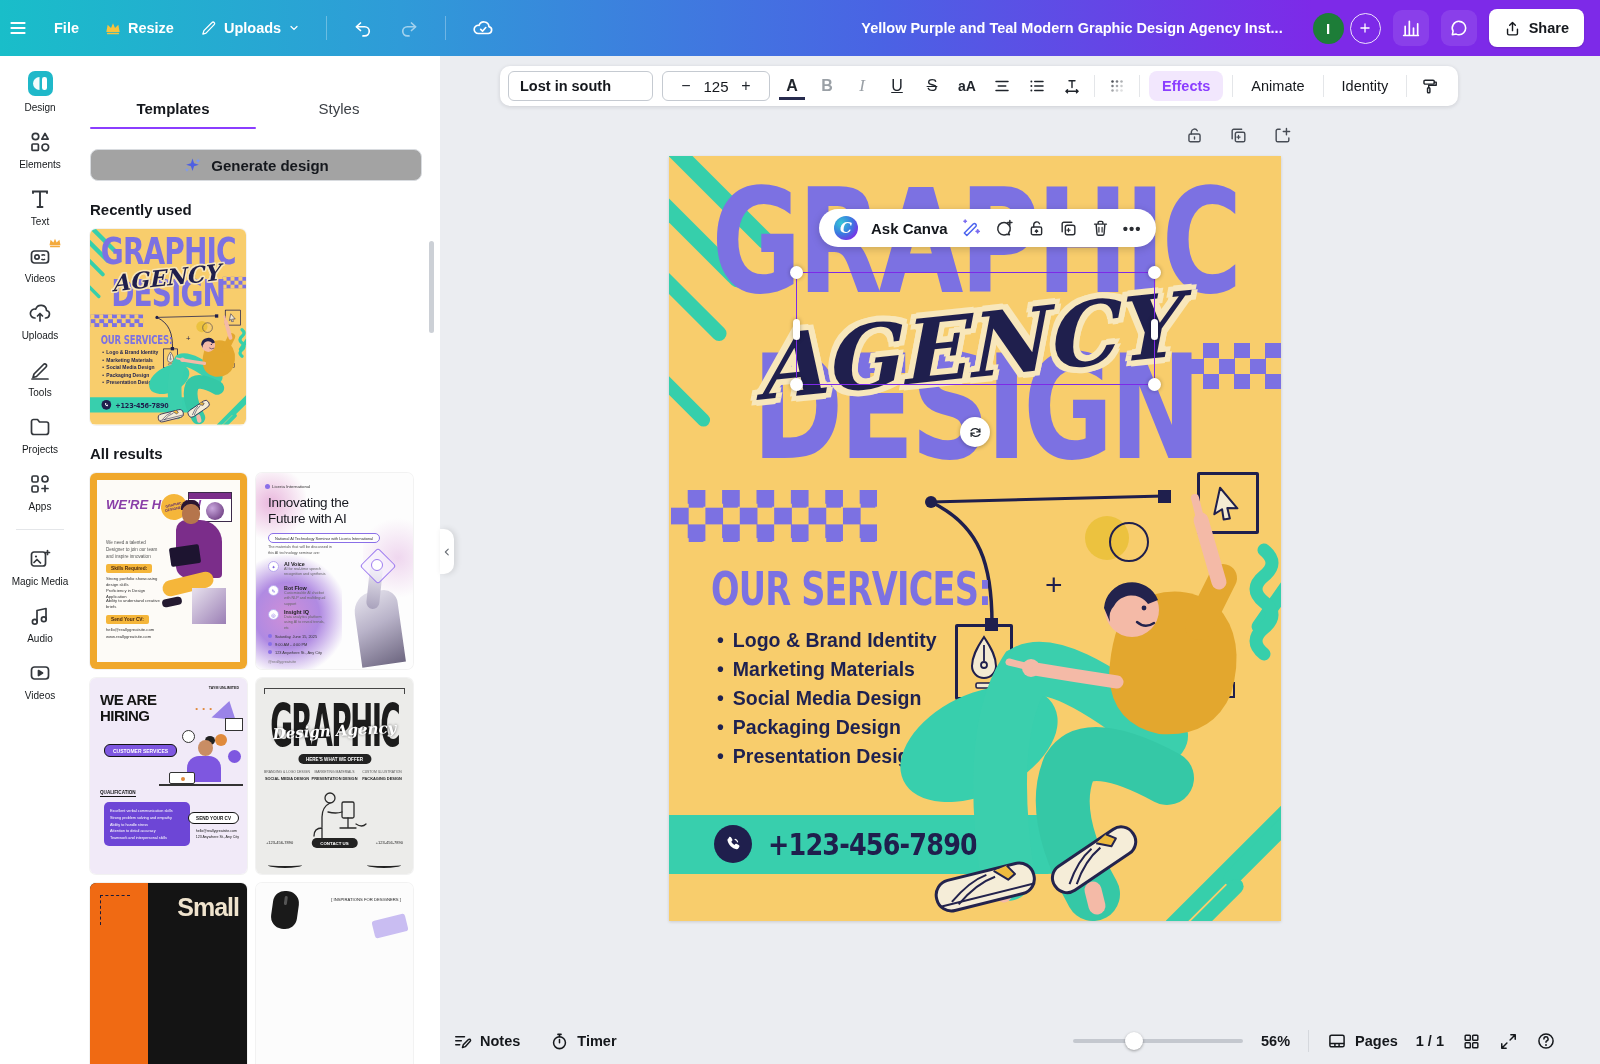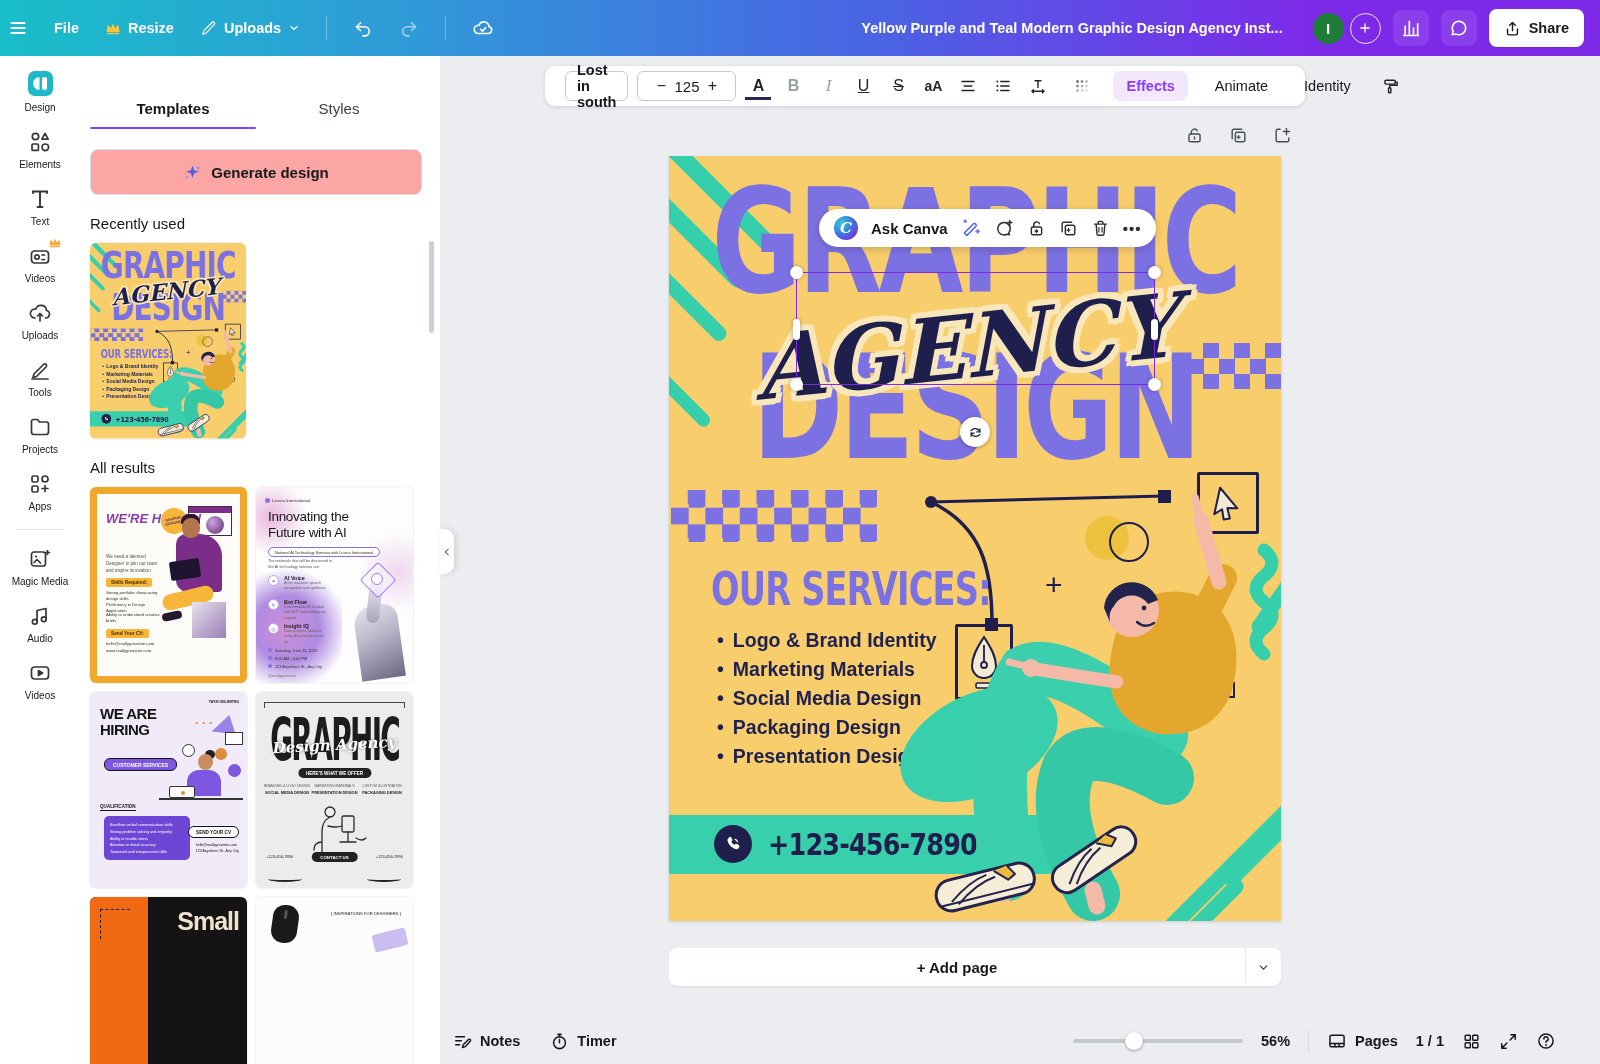--- a/index.html
+++ b/index.html
@@ -40,37 +40,37 @@
     font-family:"Liberation Sans",sans-serif; font-size:16.5px; color:#30343a; background:transparent; }
   .searchbox textarea::placeholder { color:#8a8f98; }
   .sb-round { position:absolute; width:40px; height:40px; border-radius:50%; border:1px solid #e3e5e9; bottom:12px;
     display:flex; align-items:center; justify-content:center; color:#30343a; background:#fff; }
   .sb-img { left:12px; } .sb-mic { right:60px; }
   .sb-send { right:12px; background:#ebecf0; border:none; color:#9aa0a8; }
   .tabs { display:flex; margin-top:18px; }
   .tab { flex:1; text-align:center; font-size:15px; font-weight:700; color:#15181d; padding:9px 0 12px; position:relative; cursor:pointer; }
   .tab.inactive { font-weight:400; color:#3c4046; }
   .tab.active::after { content:""; position:absolute; left:0; right:0; bottom:0; height:2.5px; background:#8b3dff; border-radius:2px; }
-  .gen-btn { margin-top:20px; width:332px; height:46px; border:1px solid #d8dbdf; border-radius:8px; background:#fca5a5;
+  .gen-btn { margin-top:20px; width:332px; height:32px; border:1px solid #d8dbdf; border-radius:8px; background:#a3a3a3;
     display:flex; align-items:center; justify-content:center; gap:9px; font-size:15px; font-weight:700; color:#15181d; cursor:pointer; }
-  .sec-h { font-size:15px; font-weight:400; color:#15181d; margin:20px 0 11px; }
+  .sec-h { font-size:15px; font-weight:700; color:#15181d; margin:20px 0 11px; }
   .thumb-grid { display:grid; grid-template-columns:157px 157px; gap:9px; }
   .thumb { border-radius:6px; overflow:hidden; position:relative; cursor:pointer; width:157px; height:196px; background:#fff; box-shadow:0 0 0 1px rgba(0,0,0,.05); }
   .mini-scale { width:156px; height:196px; }
   .mini-scale .poster { transform:scale(0.2555); transform-origin:0 0; }
   .panel-scrollbar { position:absolute; right:4px; top:185px; width:5px; height:92px; border-radius:3px; background:#ccd0d6; }
   .collapse-tab { position:absolute; left:440px; top:529px; width:14px; height:45px; background:#fff; z-index:45;
     border-radius:0 10px 10px 0; box-shadow:2px 0 6px rgba(0,0,0,.12); display:flex; align-items:center; justify-content:center; color:#6a6f76; }
 
   
   .workspace { position:absolute; left:440px; top:56px; right:0; bottom:0; background:#ebedf1; }
 
   
-  .fmt-toolbar { position:absolute; left:60px; top:10px; width:760px; height:40px; background:#fff; border-radius:10px;
-    box-shadow:0 1px 4px rgba(20,24,32,.14); display:flex; align-items:center; padding:0 20px; gap:9px; z-index:30;margin-left:45px; }
+  .fmt-toolbar { position:absolute; left:60px; top:10px; width:958px; height:40px; background:#fff; border-radius:10px;
+    box-shadow:0 1px 4px rgba(20,24,32,.14); display:flex; align-items:center; padding:0 8px; gap:9px; z-index:30; }
   .font-box { width:145px; height:30px; border:1px solid #c5cad1; border-radius:6px; display:flex; align-items:center;
     padding:0 11px; font-size:14.5px; font-weight:600; color:#15181d; }
   .size-box { width:108px; height:30px; border:1px solid #c5cad1; border-radius:6px; display:flex; align-items:center; justify-content:space-between;
     padding:0 10px; font-size:15px; color:#15181d; }
   .size-box .v { font-weight:500; }
   .t-btn { min-width:26px; height:30px; display:flex; align-items:center; justify-content:center; color:#1f242b; font-size:16px; cursor:pointer; }
   .t-A { font-weight:700; border-bottom:3.5px solid #272b4e; line-height:1.05; height:24px; margin-top:4px; }
   .t-B { font-weight:800; color:#9aa0a6; }
   .t-I { font-style:italic; font-family:"Liberation Serif",serif; color:#9aa0a6; font-size:17px; }
   .t-U { text-decoration:underline; }
@@ -944,28 +944,20 @@
       <span class="pill-ic">
         <svg width="19" height="19" viewBox="0 0 24 24" fill="none" stroke="#2b2e33" stroke-width="1.8" stroke-linecap="round" stroke-linejoin="round">
             <path d="M4.5 6.5h15M9 6V4.5A1.5 1.5 0 0 1 10.5 3h3A1.5 1.5 0 0 1 15 4.5V6M6.5 6.5l1 12A2 2 0 0 0 9.5 20.5h5a2 2 0 0 0 2-1.9l1-12.1"></path>
             <path d="M10 10.5v6M14 10.5v6" stroke-width="1.5"></path>
           </svg>
       </span>
       <span class="dots3">•••</span>
     </div>
   </div>
 
-  <div class="add-page">
-    <div class="ap-main"><span>+ Add page</span></div>
-    <div class="ap-chev">
-      <svg width="13" height="13" viewBox="0 0 24 24" fill="none" stroke="#3a3e45" stroke-width="2.3" stroke-linecap="round" stroke-linejoin="round">
-          <path d="M6 9l6 6 6-6"></path>
-        </svg>
-    </div>
-  </div>
 
   <div class="statusbar">
     <span class="st-item">
       <svg width="19" height="19" viewBox="0 0 24 24" fill="none" stroke="#15181c" stroke-width="1.9" stroke-linecap="round" stroke-linejoin="round">
           <path d="M3.5 6h11M3.5 11h7M3.5 16h5"></path>
           <path d="M12 19.5l1-3.5 6.5-6.5a1.6 1.6 0 0 1 2.3 0l-.1-.1a1.6 1.6 0 0 1 0 2.3L15.5 18.5z"></path>
         </svg>
       <span>Notes</span>
     </span>
     <span class="st-item">

